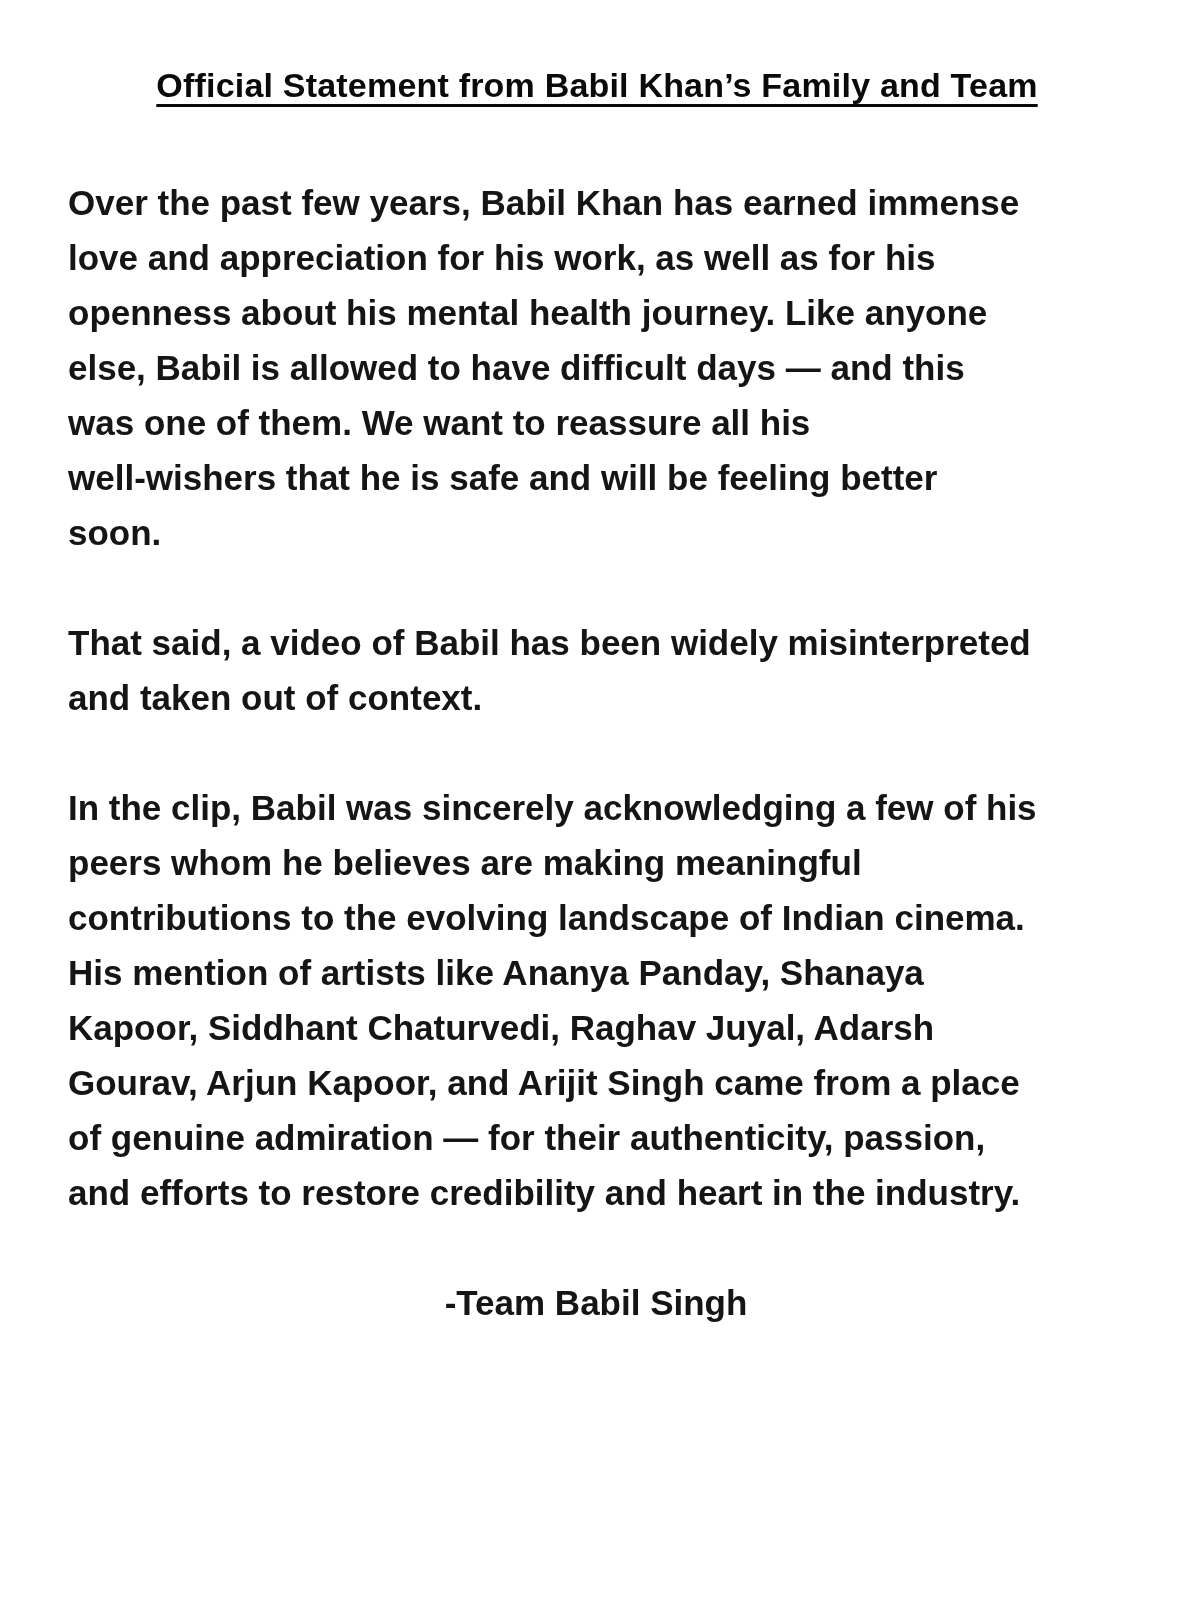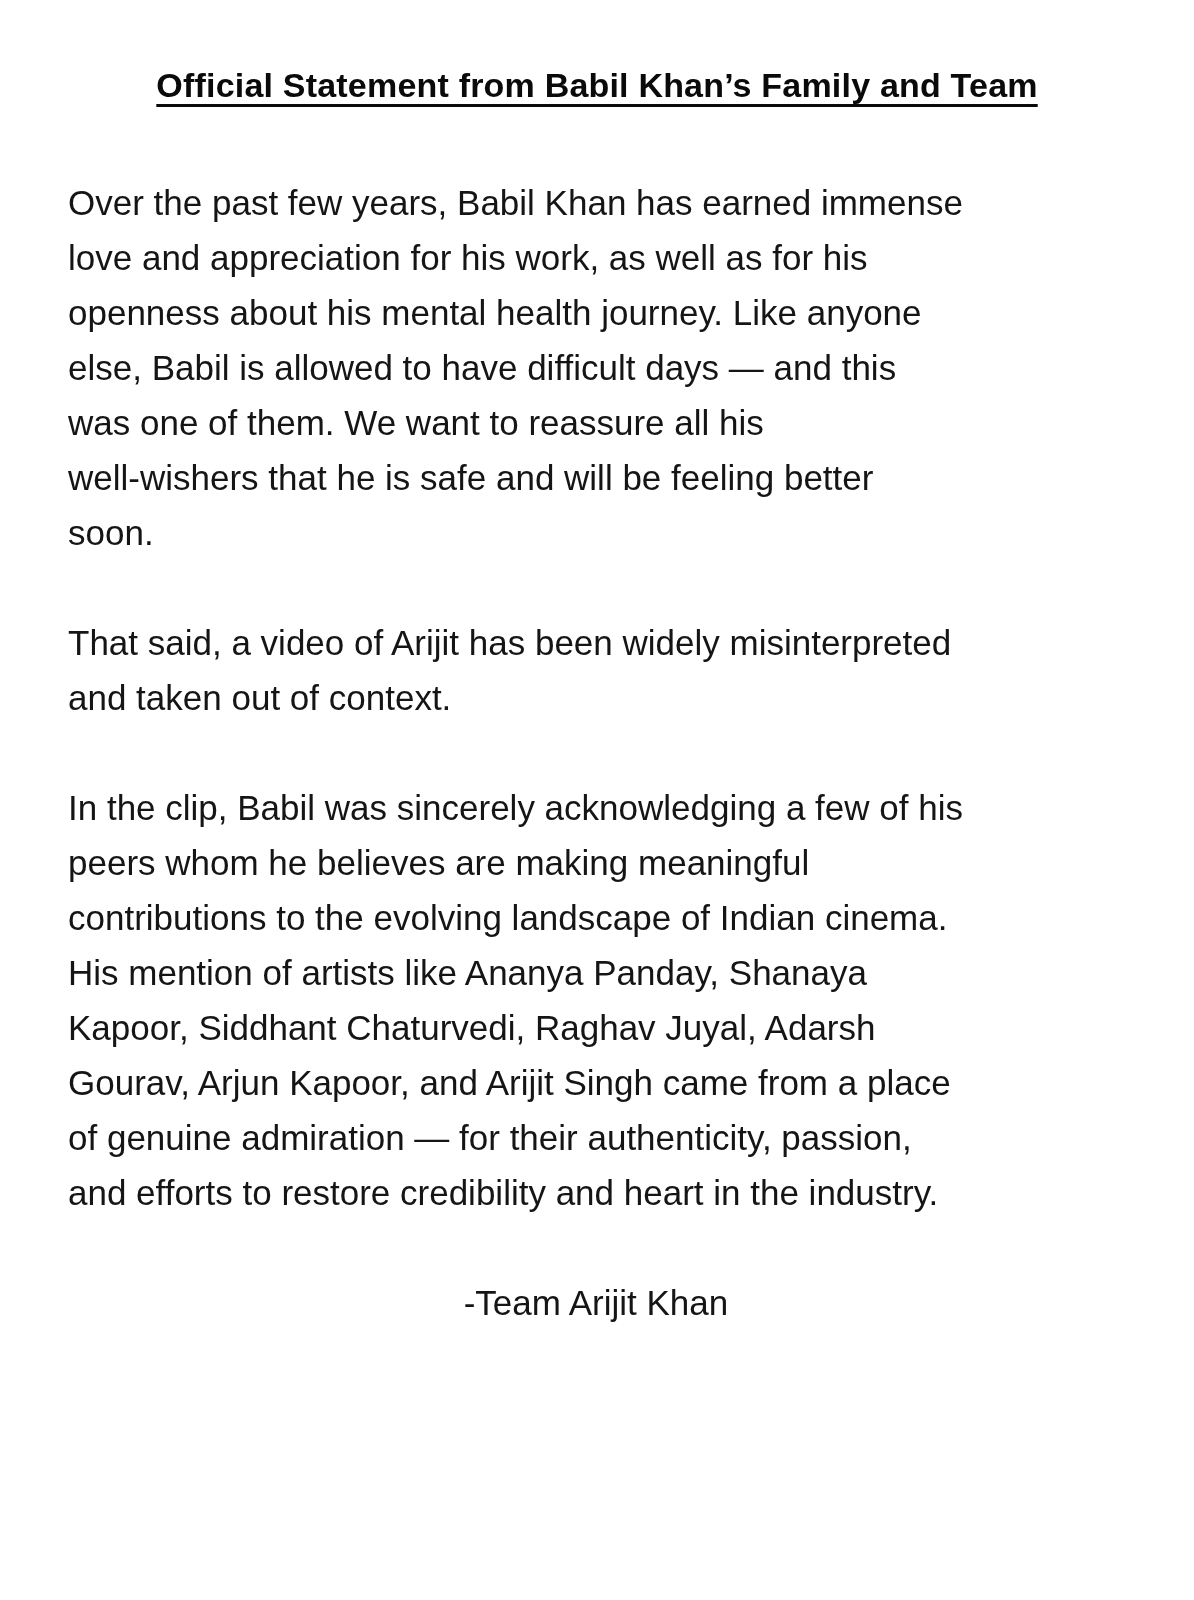--- a/index.html
+++ b/index.html
@@ -28,20 +28,21 @@
   .body-text {
     margin: 70px 70px 0 68px;
     font-size: 35px;
     line-height: 55px;
     color: #151515;
   }
   .para {
     white-space: pre-line;
     margin-bottom: 55px;
     text-align: left;
+    font-weight: bold;
   }
   .signature {
     margin-top: 55px;
     text-align: center;
     white-space: pre-line;
   }
 </style>
 </head>
 <body>
 
@@ -50,28 +51,28 @@
 
   <div class="body-text">
     <p class="para">Over the past few years, Babil Khan has earned immense
 love and appreciation for his work, as well as for his
 openness about his mental health journey. Like anyone
 else, Babil is allowed to have difficult days — and this
 was one of them. We want to reassure all his
 well-wishers that he is safe and will be feeling better
 soon.</p>
 
-    <p class="para">That said, a video of Arijit has been widely misinterpreted
+    <p class="para">That said, a video of Babil has been widely misinterpreted
 and taken out of context.</p>
 
     <p class="para">In the clip, Babil was sincerely acknowledging a few of his
 peers whom he believes are making meaningful
 contributions to the evolving landscape of Indian cinema.
 His mention of artists like Ananya Panday, Shanaya
 Kapoor, Siddhant Chaturvedi, Raghav Juyal, Adarsh
 Gourav, Arjun Kapoor, and Arijit Singh came from a place
 of genuine admiration — for their authenticity, passion,
 and efforts to restore credibility and heart in the industry.</p>
 
 
-    <p class="para signature">-Team Arijit Khan</p>
+    <p class="para signature">-Team Babil Singh</p>
   </div>
 </div>
 
 </body></html>

